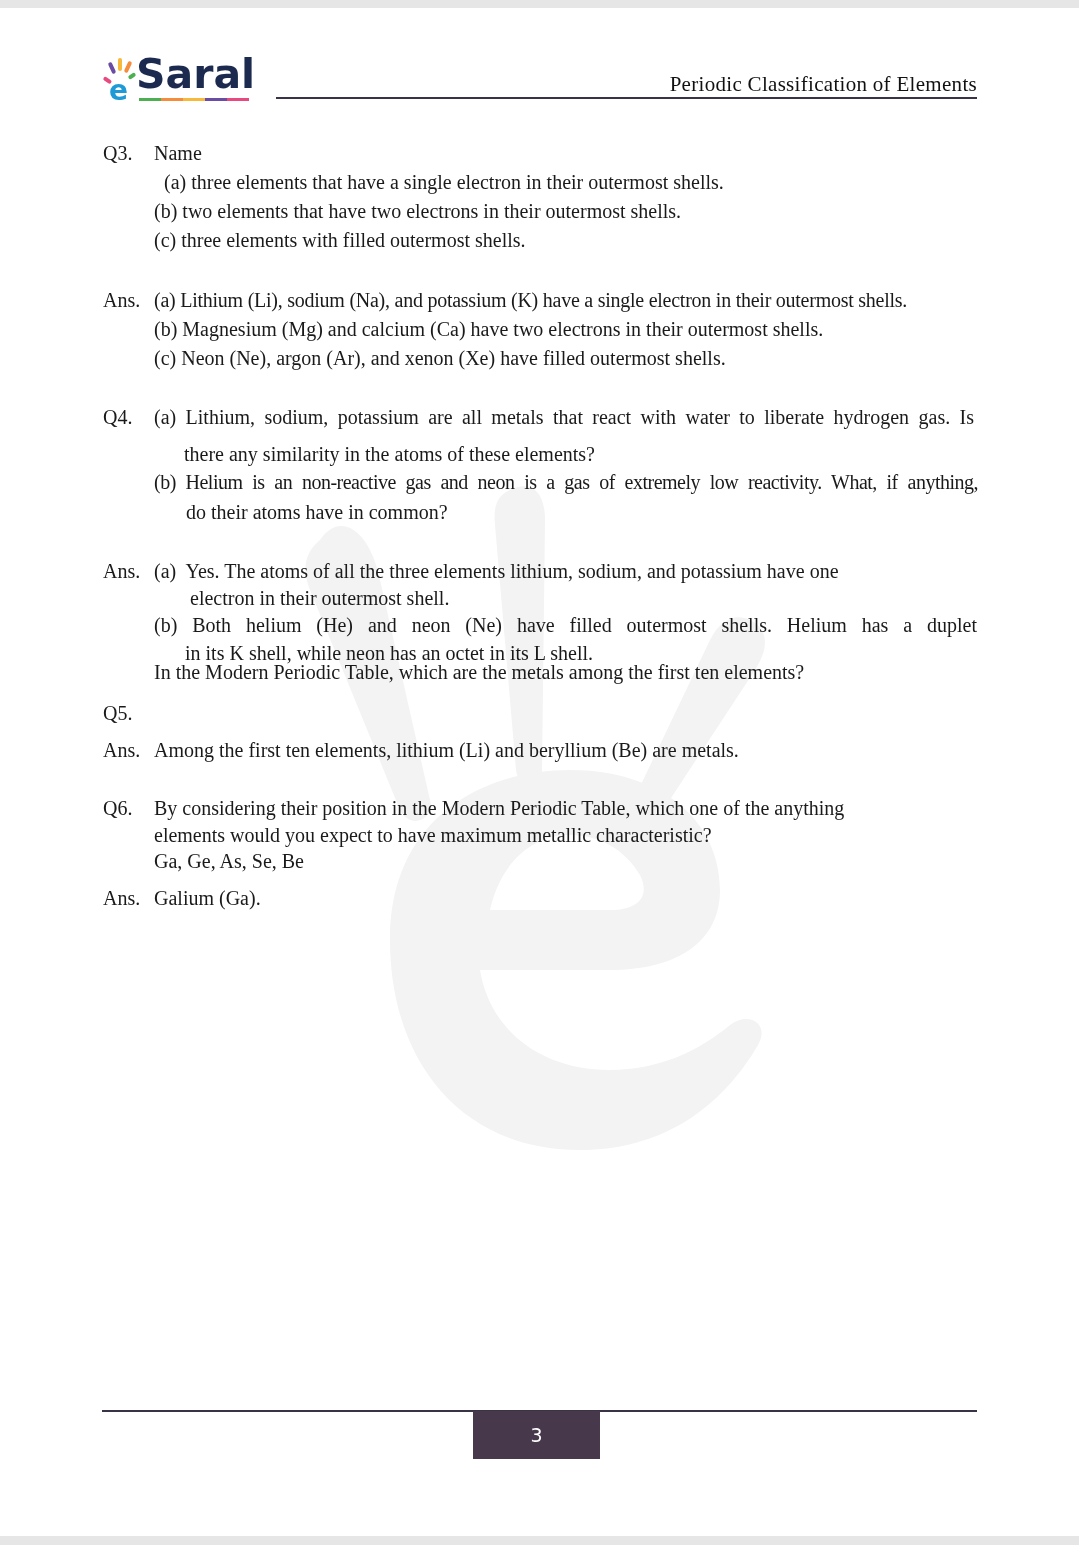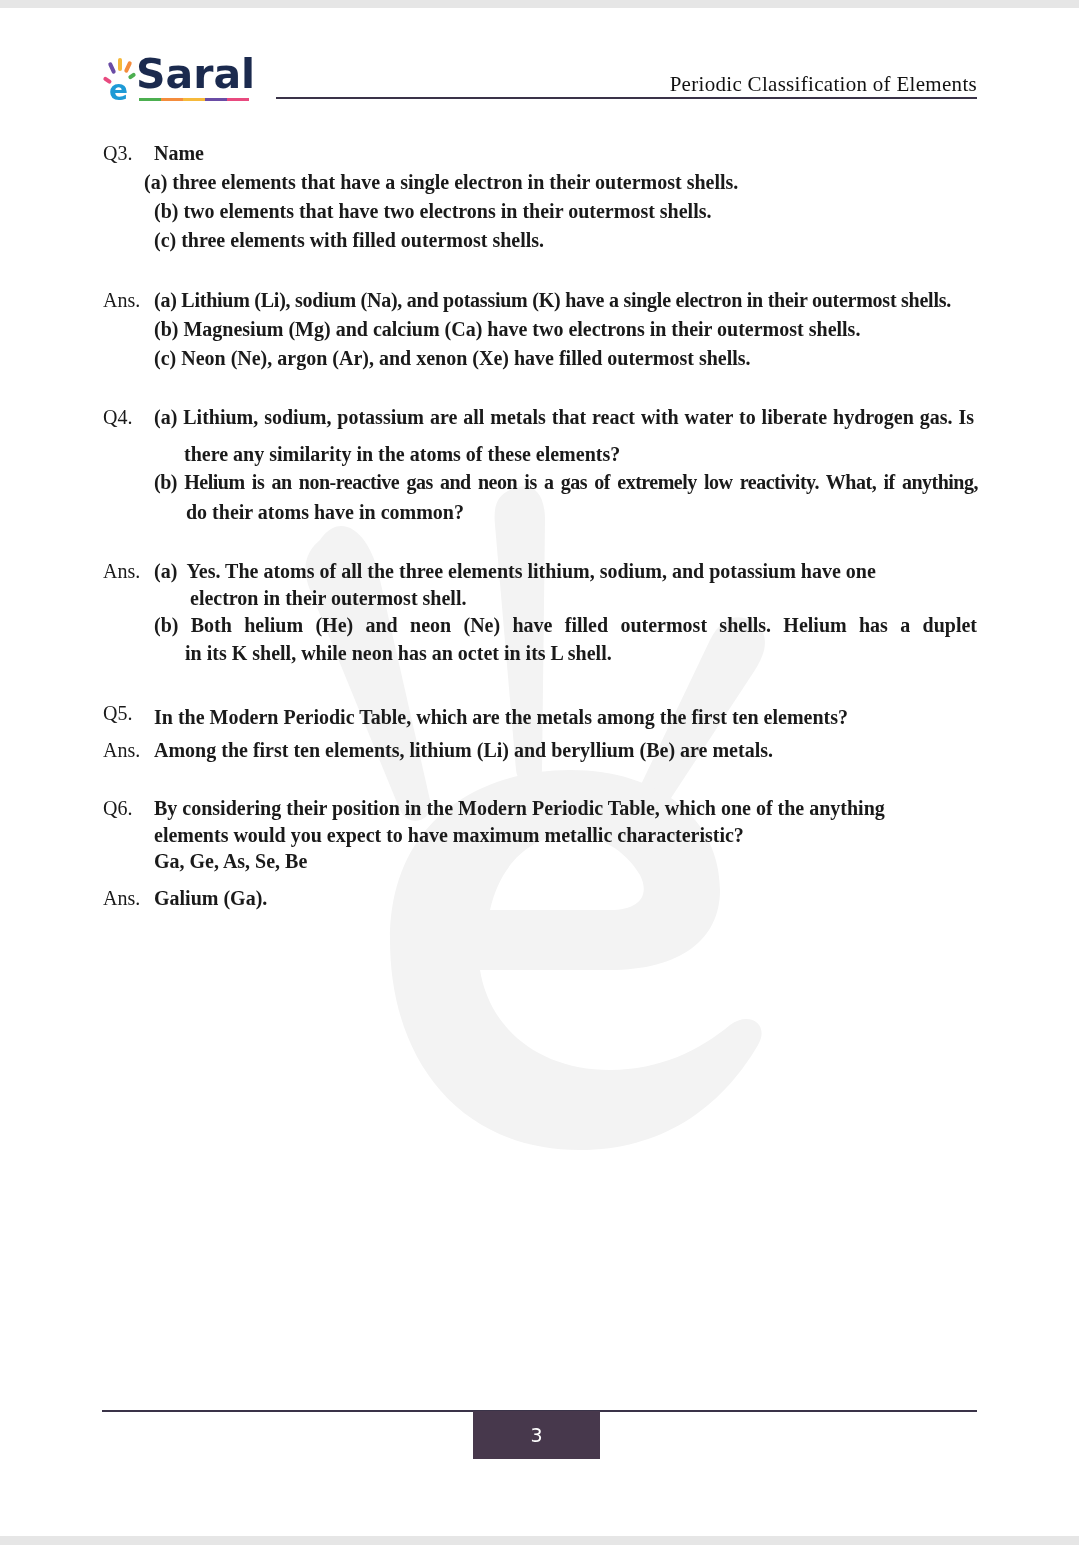--- a/index.html
+++ b/index.html
@@ -25,21 +25,21 @@
   .logo-bar { position: absolute; left: 38px; top: 42px; height: 3px; width: 110px; display: flex; }
   .logo-bar span { flex: 1; height: 3px; }
   .header-title {
     position: absolute; right: 102px; top: 72px;
     font-size: 21px; color: #111; letter-spacing: 0.3px; text-align: center;
   }
   .header-rule { position: absolute; left: 276px; top: 97px; width: 701px; height: 2px; background: #3a3348; }
 
   
   .content { position: absolute; left: 0; top: 0; width: 1079px; }
-  .line { position: absolute; font-size: 20px; white-space: nowrap; line-height: 24px; font-weight: bold; }
+  .line { position: absolute; font-size: 20px; white-space: nowrap; line-height: 24px; }
   .lbl { font-weight: normal; }
   .justify { text-align: justify; text-align-last: justify; white-space: normal; }
 
   
   .footer-rule { position: absolute; left: 102px; top: 1410px; width: 875px; height: 2px; background: #3a3348; }
   .page-box {
     position: absolute; left: 473px; top: 1411px; width: 127px; height: 48px;
     background: #47384c; color: #ffffff;
     font-family: "DejaVu Sans", sans-serif; font-size: 19px;
     display: flex; align-items: center; justify-content: center;
@@ -78,21 +78,21 @@
   </div>
 </div>
 <div class="header-title">Periodic Classification of Elements</div>
 <div class="header-rule"></div>
 
 <div class="content">
 
   <div>
     <span class="line lbl" style="left:103px;top:141px">Q3.</span>
     <span class="line" style="left:154px;top:141px">Name</span>
-    <span class="line" style="left:144px;top:170px">(a) three elements that have a single electron in their outermost shells.</span>
+    <span class="line" style="left:164px;top:170px">(a) three elements that have a single electron in their outermost shells.</span>
     <span class="line" style="left:154px;top:199px">(b) two elements that have two electrons in their outermost shells.</span>
     <span class="line" style="left:154px;top:228px">(c) three elements with filled outermost shells.</span>
   </div>
   <div>
     <span class="line lbl" style="left:103px;top:288px">Ans.</span>
     <span class="line" style="left:154px;top:288px;letter-spacing:-0.25px">(a) Lithium (Li), sodium (Na), and potassium (K) have a single electron in their outermost shells.</span>
     <span class="line" style="left:154px;top:317px">(b) Magnesium (Mg) and calcium (Ca) have two electrons in their outermost shells.</span>
     <span class="line" style="left:154px;top:346px">(c) Neon (Ne), argon (Ar), and xenon (Xe) have filled outermost shells.</span>
   </div>
 
@@ -106,21 +106,21 @@
   <div>
     <span class="line lbl" style="left:103px;top:559px">Ans.</span>
     <span class="line" style="left:154px;top:559px;white-space:pre">(a)  Yes. The atoms of all the three elements lithium, sodium, and potassium have one</span>
     <span class="line" style="left:190px;top:586px">electron in their outermost shell.</span>
     <span class="line justify" style="left:154px;top:613px;width:823px">(b) Both helium (He) and neon (Ne) have filled outermost shells. Helium has a duplet</span>
     <span class="line" style="left:185px;top:641px">in its K shell, while neon has an octet in its L shell.</span>
   </div>
 
   <div>
     <span class="line lbl" style="left:103px;top:701px">Q5.</span>
-    <span class="line" style="left:154px;top:705px">In the Modern Periodic Table, which are the metals among the first ten elements?</span>
+    <span class="line" style="left:154px;top:660px">In the Modern Periodic Table, which are the metals among the first ten elements?</span>
   </div>
   <div>
     <span class="line lbl" style="left:103px;top:738px">Ans.</span>
     <span class="line" style="left:154px;top:738px">Among the first ten elements, lithium (Li) and beryllium (Be) are metals.</span>
   </div>
 
   <div>
     <span class="line lbl" style="left:103px;top:796px">Q6.</span>
     <span class="line" style="left:154px;top:796px">By considering their position in the Modern Periodic Table, which one of the anything</span>
     <span class="line" style="left:154px;top:823px">elements would you expect to have maximum metallic characteristic?</span>

